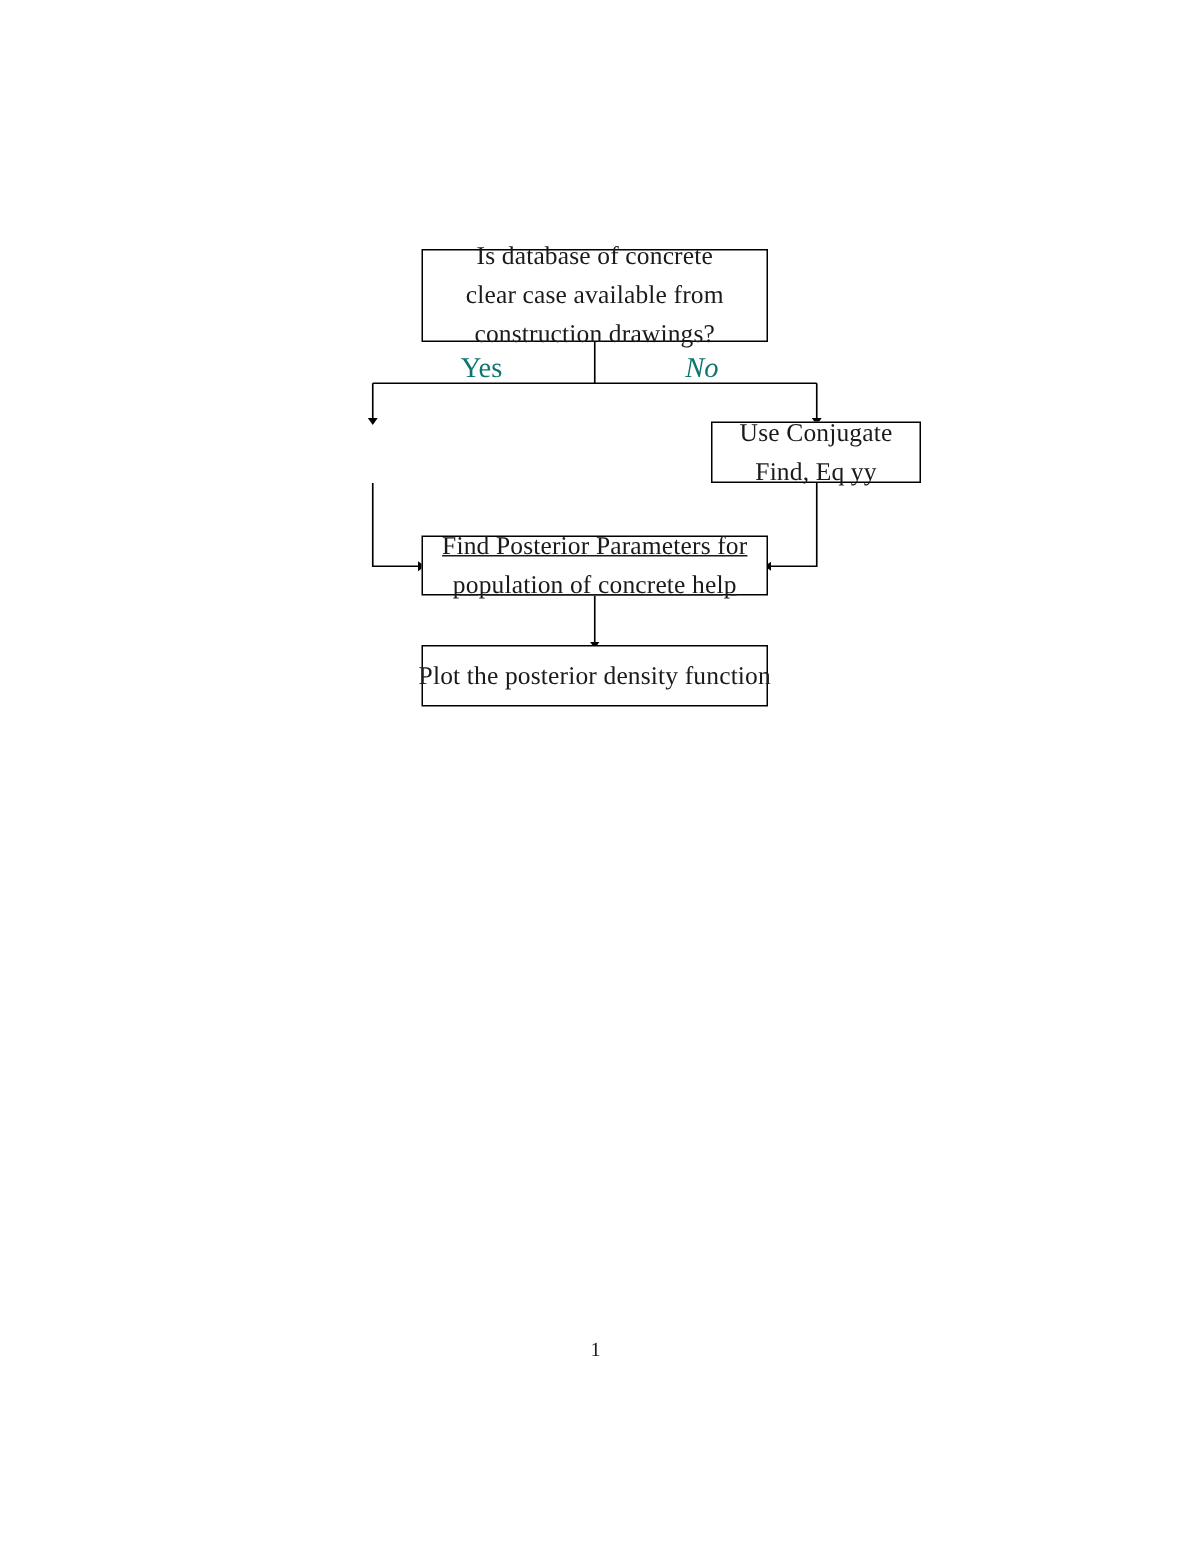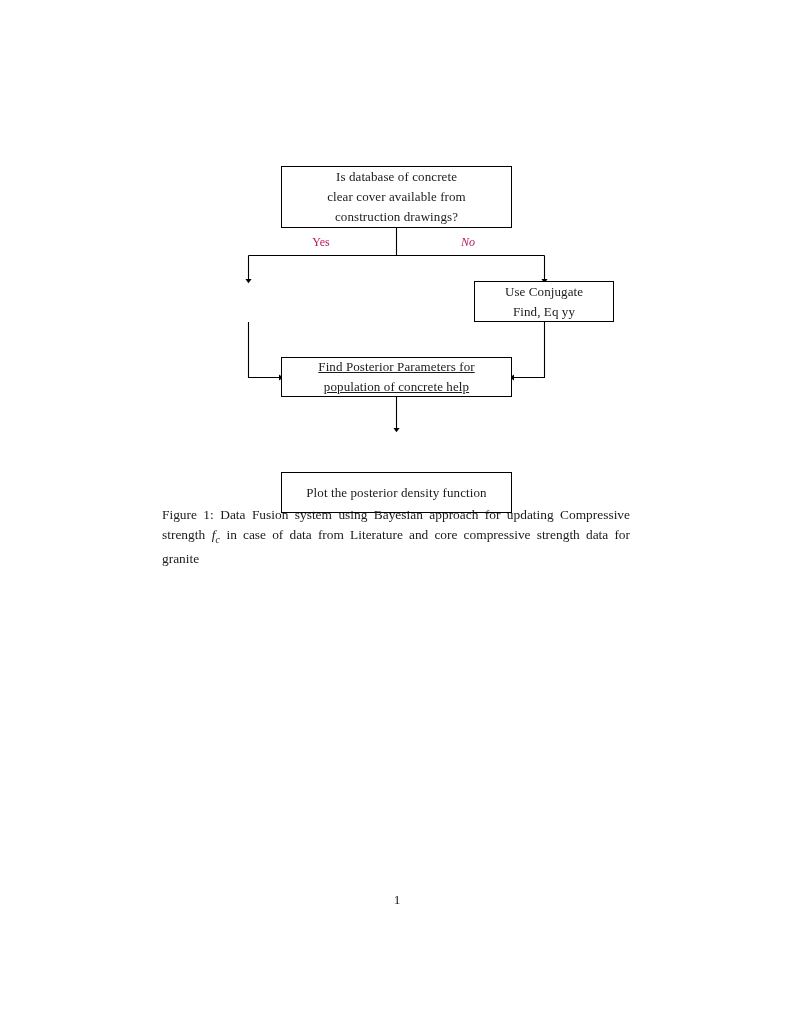--- a/index.html
+++ b/index.html
@@ -46,41 +46,41 @@
   .node-box {
     position: absolute;
     box-sizing: border-box;
     border: 1px solid #000000;
     background: #ffffff;
     display: flex;
     flex-direction: column;
     align-items: center;
     justify-content: center;
     text-align: center;
-    font-size: 13px;
+    font-size: 17px;
     line-height: 1.52;
     letter-spacing: 0.1px;
     color: #1a1a1a;
   }
   .node-box .line {
     display: block;
     white-space: nowrap;
   }
 
   #node-decision { left: 281px; top: 166px; width: 231px; height: 62px; }
   #node-jeffreys  { left: 179px; top: 281px; width: 139px; height: 41px; }
   #node-conjugate { left: 474px; top: 281px; width: 140px; height: 41px; text-align: center; }
   #node-posterior { left: 281px; top: 357px; width: 231px; height: 40px; text-decoration: underline; }
-  #node-plot      { left: 281px; top: 430px; width: 231px; height: 41px; margin-top: 42px; }
+  #node-plot      { left: 281px; top: 430px; width: 231px; height: 41px; }
 
   .edge-label {
     position: absolute;
-    font-size: 12px;
+    font-size: 19px;
     line-height: 1;
-    color: #be185d;
+    color: #0f766e;
     white-space: nowrap;
     transform: translateX(-50%);
   }
   #label-yes { left: 321px; top: 236px; }
   #label-no  { left: 468px; top: 236px; font-style: italic; }
 
   
   #caption {
     position: absolute;
     left: 162px;
@@ -137,21 +137,21 @@
 
       <path d="M248.5,322 L248.5,377.5 L280,377.5" stroke="#000000" stroke-width="1.1" fill="none" marker-end="url(#arrow-down)"></path>
 
       <path d="M544.5,322 L544.5,377.5 L513,377.5" stroke="#000000" stroke-width="1.1" fill="none" marker-end="url(#arrow-down)"></path>
 
       <path d="M396.5,397 L396.5,429" stroke="#000000" stroke-width="1.1" fill="none" marker-end="url(#arrow-down)"></path>
     </svg>
 
     <div class="node-box" id="node-decision">
       <span class="line">Is database of concrete</span>
-      <span class="line">clear cover available from</span>
+      <span class="line">clear case available from</span>
       <span class="line">construction drawings?</span>
     </div>
 
     <div class="edge-label" id="label-yes">Yes</div>
     <div class="edge-label" id="label-no">No</div>
 
 
     <div class="node-box" id="node-conjugate">
       <span class="line">Use Conjugate</span>
       <span class="line">Find, Eq yy</span>
@@ -160,17 +160,16 @@
     <div class="node-box" id="node-posterior">
       <span class="line">Find Posterior Parameters for</span>
       <span class="line">population of concrete help</span>
     </div>
 
     <div class="node-box" id="node-plot">
       <span class="line">Plot the posterior density function</span>
     </div>
   </div>
 
-  <p id="caption"><span>Figure 1:</span><span> Data Fusion system using Bayesian approach for updating Compressive strength </span><span class="mathvar"><span>f</span><sub>c</sub></span><span> in case of data from Literature and core compressive strength data for granite</span></p>
 
   <div id="page-number">1</div>
 
 </div>
 
 </body></html>

